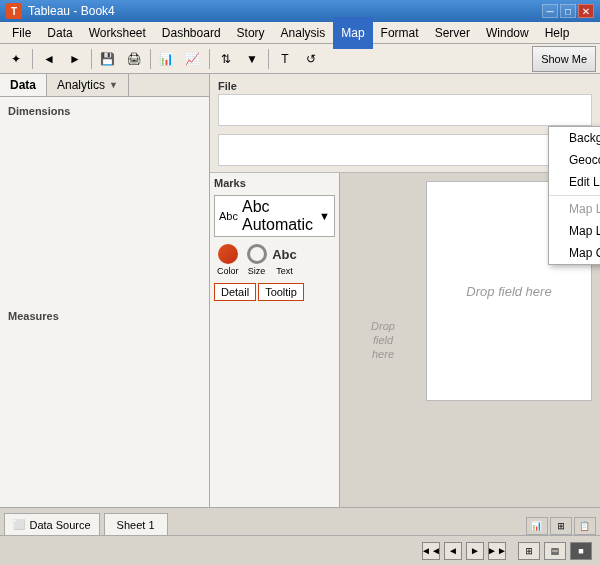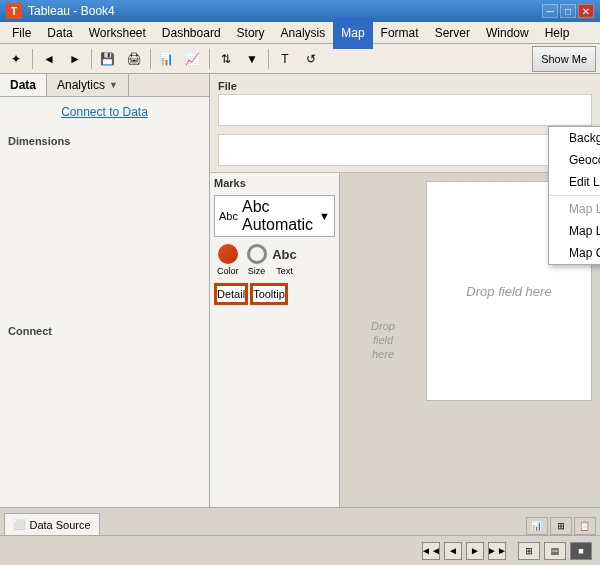--- a/index.html
+++ b/index.html
@@ -154,22 +154,22 @@
       width: 20px; height: 20px;
       display: flex; align-items: center; justify-content: center;
       font-size: 13px; font-weight: bold; color: #333;
       margin-bottom: 2px;
     }
     .marks-detail-row {
       display: flex;
       gap: 2px;
     }
     .marks-detail-btn {
-      padding: 2px 0;
-      border: 3px solid #c2410c;
+      padding: 2px 6px;
+      border: 1px solid #c2410c;
       background: white;
       font-size: 11px;
       cursor: pointer;
     }
     .drop-row {
       display: flex;
       gap: 4px;
     }
     .drop-zone {
       flex: 1;
@@ -372,28 +372,25 @@
   <div class="left-panel">
 
     <div class="left-panel-tabs">
       <div class="panel-tab active">Data</div>
       <div class="panel-tab" style="display:flex;align-items:center;gap:4px;">
         <span>Analytics</span>
         <span style="font-size:9px;color:#555;">▼</span>
       </div>
     </div>
 
-    <div style="padding:4px;">
-      <a class="connect-data-btn">Connect to Data</a>
-    </div>
 
     <div class="section-header">Dimensions</div>
     <div style="flex:1;"></div>
 
-    <div class="section-header">Connect</div>
+    <div class="section-header">Measures</div>
     <div style="flex:1;"></div>
   </div>
 
   <div class="canvas-area">
 
     <div class="pages-filters-area">
       <div class="pf-section">
         <div class="pf-label">File</div>
         <div class="pf-drop"></div>
       </div>
@@ -471,20 +468,23 @@
       </div>
     </div>
   </div>
 </div>
 
 <div class="bottom-tabs">
   <div class="datasource-tab">
     <span class="tab-icon">⬜</span>
     <span>Data Source</span>
   </div>
+  <div class="sheet-tab">
+    <span>Sheet 1</span>
+  </div>
   <div style="flex:1;"></div>
   <div style="display:flex;gap:2px;align-items:center;">
     <button class="toolbar-btn" style="width:22px;height:18px;font-size:9px;background:#d8d4cc;border:1px solid #aaa;">📊</button>
     <button class="toolbar-btn" style="width:22px;height:18px;font-size:9px;background:#d8d4cc;border:1px solid #aaa;">⊞</button>
     <button class="toolbar-btn" style="width:22px;height:18px;font-size:9px;background:#d8d4cc;border:1px solid #aaa;">📋</button>
   </div>
 </div>
 
 <div class="bottom-toolbar">
   <button class="bottom-nav-btn">◄◄</button>

